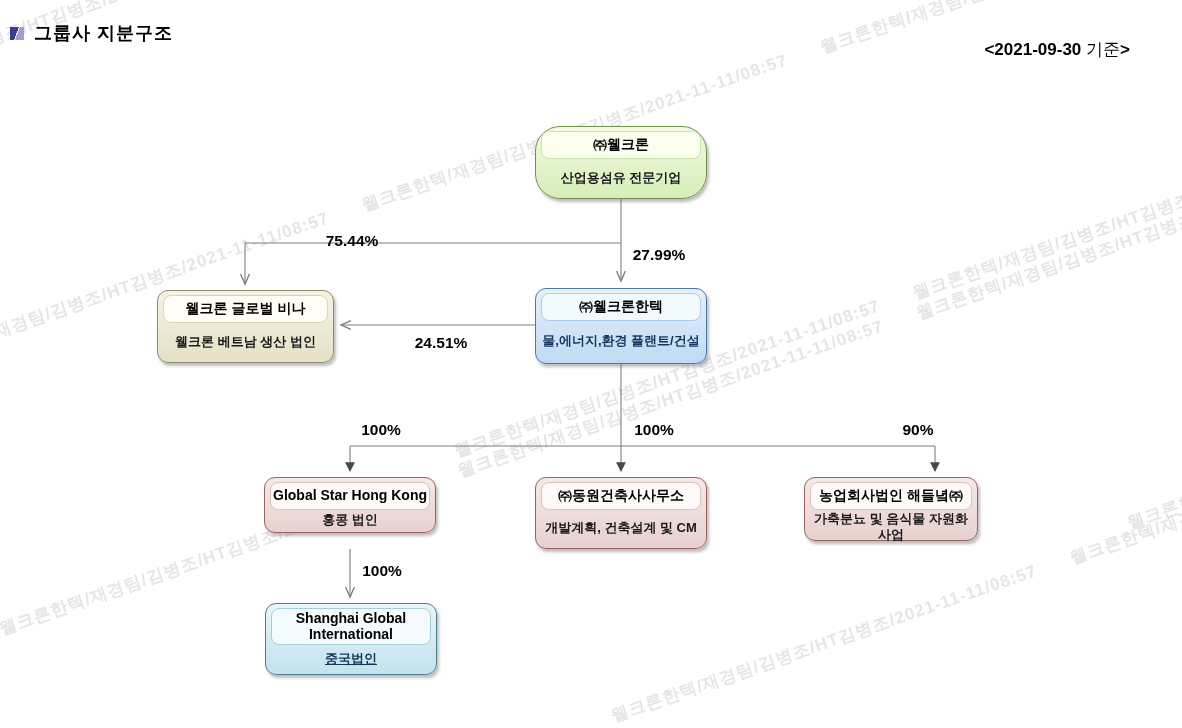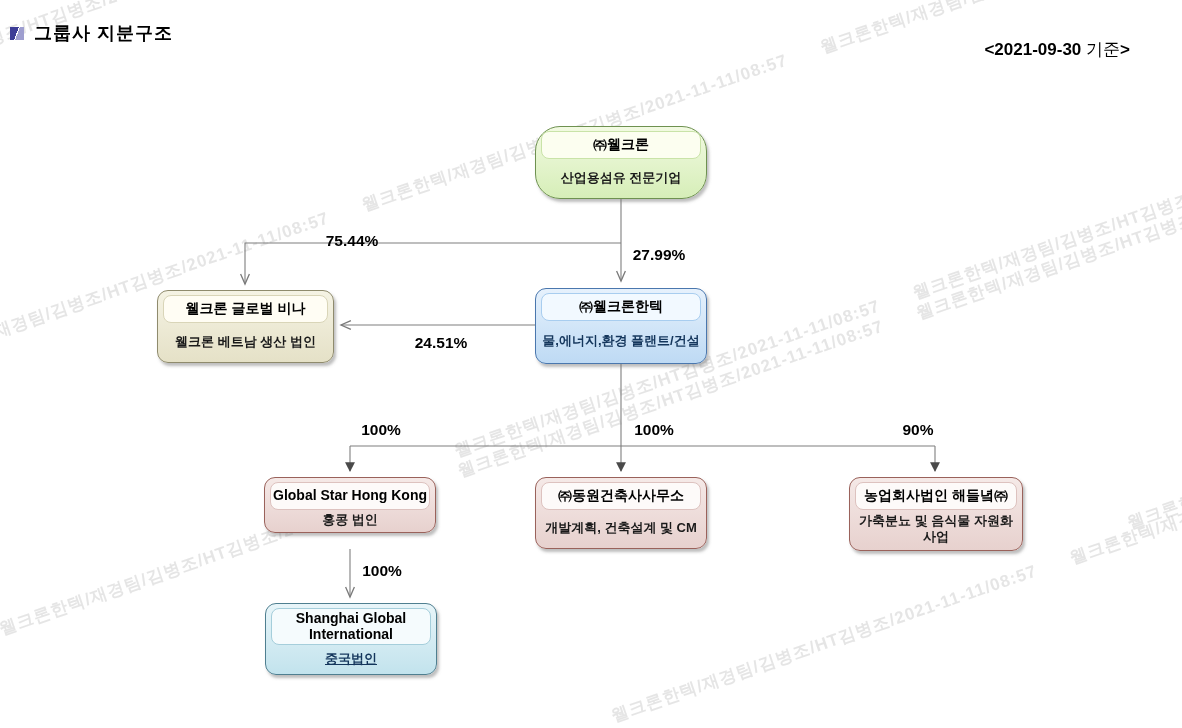--- a/index.html
+++ b/index.html
@@ -112,21 +112,21 @@
   <div class="node pink" style="left:264px; top:477px; width:172px; height:56px;">
     <div class="node-title">Global Star Hong Kong</div>
     <div class="node-desc">홍콩 법인</div>
   </div>
 
   <div class="node pink" style="left:535px; top:477px; width:172px; height:72px;">
     <div class="node-title">㈜동원건축사사무소</div>
     <div class="node-desc">개발계획, 건축설계 및 CM</div>
   </div>
 
-  <div class="node pink" style="left:849px; top:477px; width:174px; height:74px;">
+  <div class="node pink" style="left:804px; top:477px; width:174px; height:64px;">
     <div class="node-title">농업회사법인 해들녘㈜</div>
     <div class="node-desc">가축분뇨 및 음식물 자원화 사업</div>
   </div>
 
   <div class="node cyan" style="left:265px; top:603px; width:172px; height:72px;">
     <div class="node-title">Shanghai Global International</div>
     <div class="node-desc">중국법인</div>
   </div>
 
   <div class="pct" style="left:352px; top:241px;">75.44%</div>

